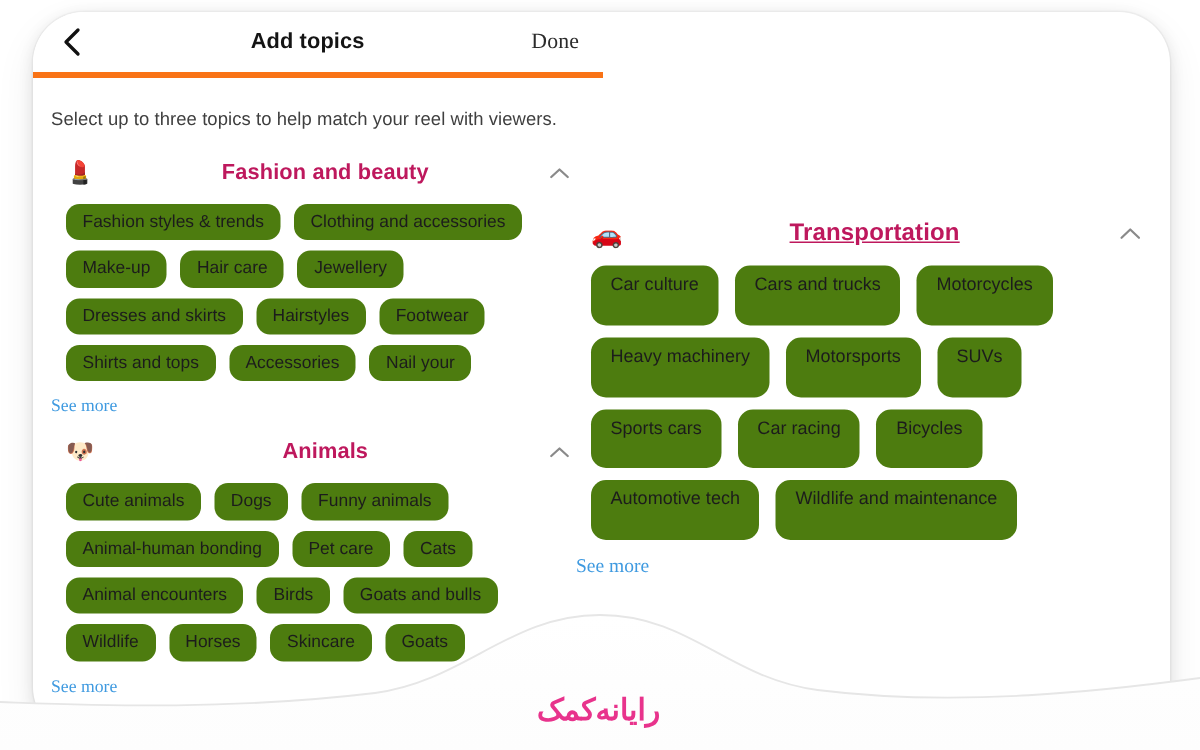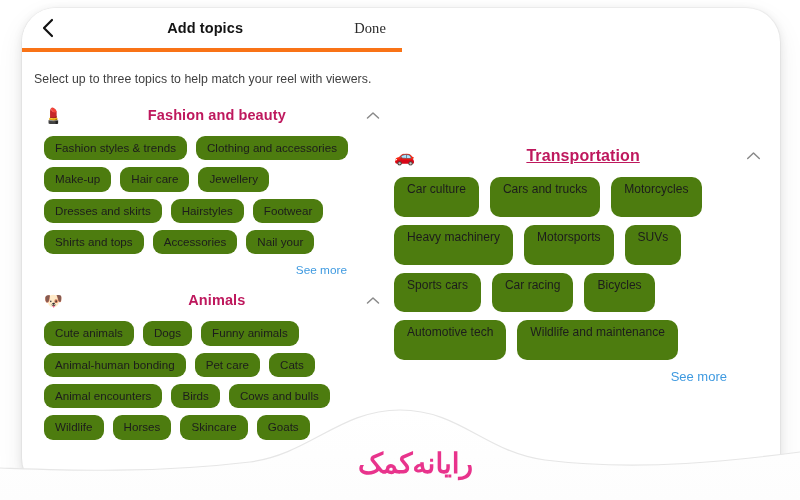--- a/index.html
+++ b/index.html
@@ -161,23 +161,24 @@
     font-size: 12px;
     padding: 6px 13px 20px 13px;
     border-radius: 10px;
   }
   .col-right .chips { gap: 8px 11px; }
   .col-right .section-title { font-size: 16px; text-decoration: underline; }
   .col-right .section-emoji { font-size: 17px; }
 
   .see-more-wrap {
     display: flex;
-    justify-content: flex-end;
+    justify-content: flex-start;
     padding-top: 9px;
     padding-right: 47px;
+    font-family: Liberation Serif, serif;
   }
   .see-more {
     font-size: 11.8px;
     color: #3f9ae0;
     cursor: pointer;
   }
   .col-right .see-more { font-size: 13px; }
 
   
   .wave {
@@ -186,22 +187,22 @@
     bottom: 0;
     width: 800px;
     height: 110px;
     pointer-events: none;
   }
 
   
   .watermark {
     position: absolute;
     left: 358px;
-    top: 450px;
-    font-size: 28px;
+    top: 464px;
+    font-size: 20px;
     font-weight: bold;
     color: #e8338c;
     direction: rtl;
     letter-spacing: -0.5px;
     line-height: 1;
     white-space: nowrap;
   }
 </style>
 </head>
 <body>
@@ -266,21 +267,21 @@
         </div>
         <div class="chips">
           <div class="chip">Cute animals</div>
           <div class="chip">Dogs</div>
           <div class="chip">Funny animals</div>
           <div class="chip">Animal-human bonding</div>
           <div class="chip">Pet care</div>
           <div class="chip">Cats</div>
           <div class="chip">Animal encounters</div>
           <div class="chip">Birds</div>
-          <div class="chip">Cows and bulls</div>
+          <div class="chip">Goats and bulls</div>
           <div class="chip">Wildlife</div>
           <div class="chip">Horses</div>
           <div class="chip">Skincare</div>
           <div class="chip">Goats</div>
         </div>
         <div class="see-more-wrap">
           <span class="see-more">See more</span>
         </div>
       </div>
 

